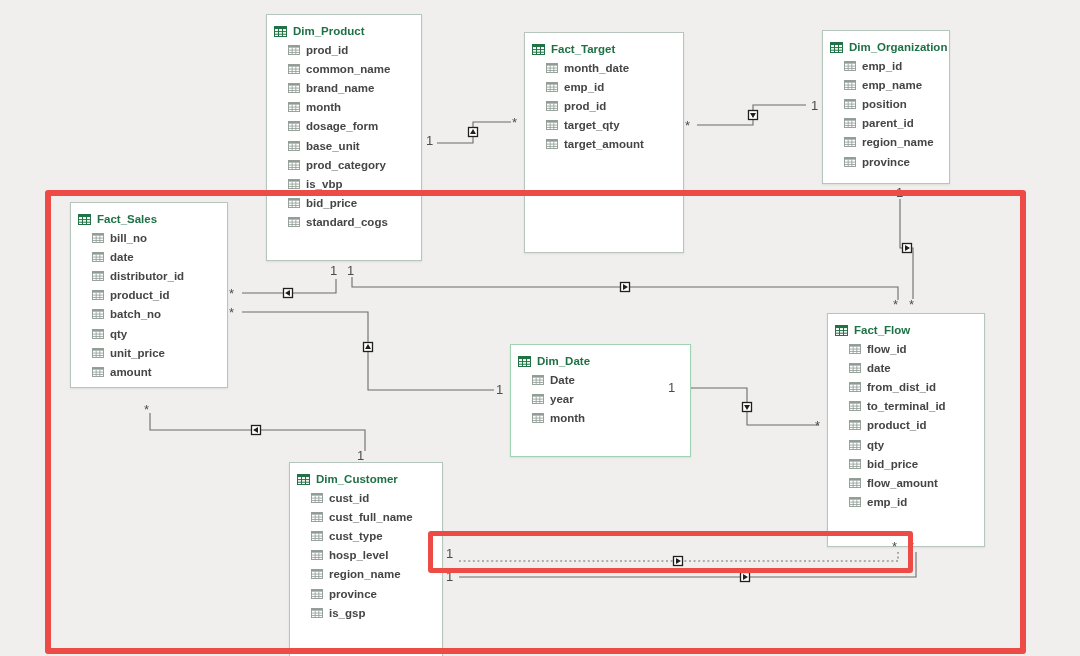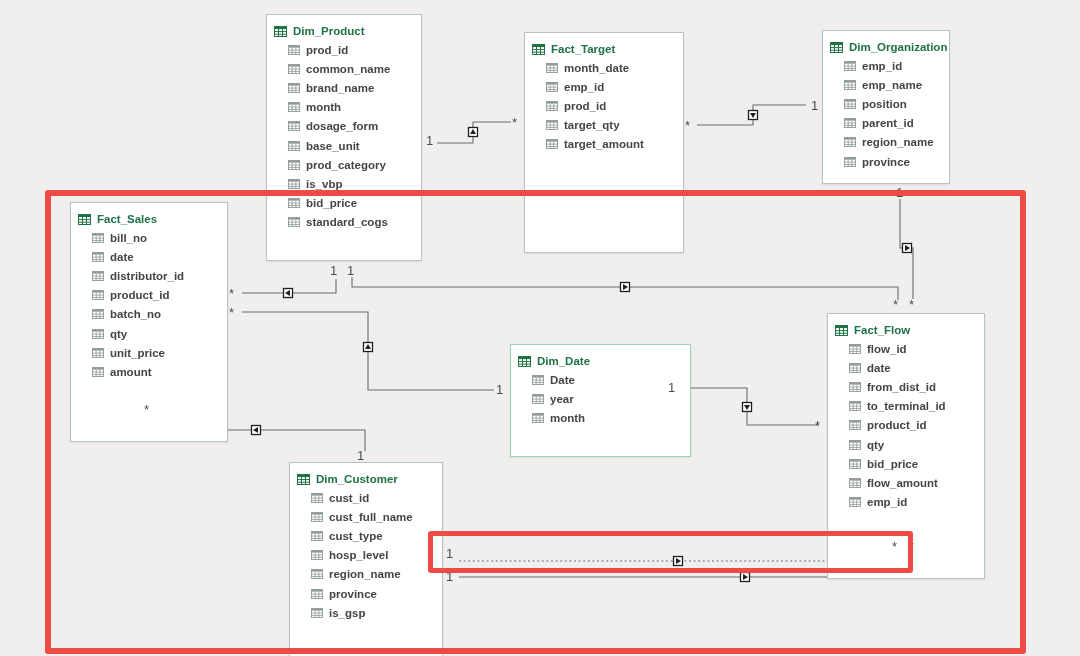--- a/index.html
+++ b/index.html
@@ -442,21 +442,21 @@
               <line x1="0.5" y1="8.2" x2="12.5" y2="8.2" stroke="currentColor" stroke-width="0.9"></line>
               <line x1="4.5" y1="3" x2="4.5" y2="10.5" stroke="currentColor" stroke-width="0.9"></line>
               <line x1="8.5" y1="3" x2="8.5" y2="10.5" stroke="currentColor" stroke-width="0.9"></line>
             </svg>
     </span>
     <span class="flabel">province</span>
   </div>
 </div>
   </div>
 
-  <div class="tbl" style="left:70px;top:202px;width:158px;height:240px">
+  <div class="tbl" style="left:70px;top:202px;width:158px;height:186px">
     <div class="tbl-head">
       <span class="ticon">
           <svg width="13" height="11" viewBox="0 0 13 11">
             <rect x="0.5" y="0.5" width="12" height="10" fill="#fff" stroke="currentColor"></rect>
             <rect x="0.5" y="0.5" width="12" height="2.6" fill="currentColor"></rect>
             <line x1="0.5" y1="5.6" x2="12.5" y2="5.6" stroke="currentColor"></line>
             <line x1="0.5" y1="8.2" x2="12.5" y2="8.2" stroke="currentColor"></line>
             <line x1="4.5" y1="3" x2="4.5" y2="10.5" stroke="currentColor"></line>
             <line x1="8.5" y1="3" x2="8.5" y2="10.5" stroke="currentColor"></line>
           </svg>
@@ -630,21 +630,21 @@
               <line x1="0.5" y1="8.2" x2="12.5" y2="8.2" stroke="currentColor" stroke-width="0.9"></line>
               <line x1="4.5" y1="3" x2="4.5" y2="10.5" stroke="currentColor" stroke-width="0.9"></line>
               <line x1="8.5" y1="3" x2="8.5" y2="10.5" stroke="currentColor" stroke-width="0.9"></line>
             </svg>
     </span>
     <span class="flabel">month</span>
   </div>
 </div>
   </div>
 
-  <div class="tbl" style="left:827px;top:313px;width:158px;height:266px">
+  <div class="tbl" style="left:827px;top:313px;width:158px;height:234px">
     <div class="tbl-head">
       <span class="ticon">
           <svg width="13" height="11" viewBox="0 0 13 11">
             <rect x="0.5" y="0.5" width="12" height="10" fill="#fff" stroke="currentColor"></rect>
             <rect x="0.5" y="0.5" width="12" height="2.6" fill="currentColor"></rect>
             <line x1="0.5" y1="5.6" x2="12.5" y2="5.6" stroke="currentColor"></line>
             <line x1="0.5" y1="8.2" x2="12.5" y2="8.2" stroke="currentColor"></line>
             <line x1="4.5" y1="3" x2="4.5" y2="10.5" stroke="currentColor"></line>
             <line x1="8.5" y1="3" x2="8.5" y2="10.5" stroke="currentColor"></line>
           </svg>

